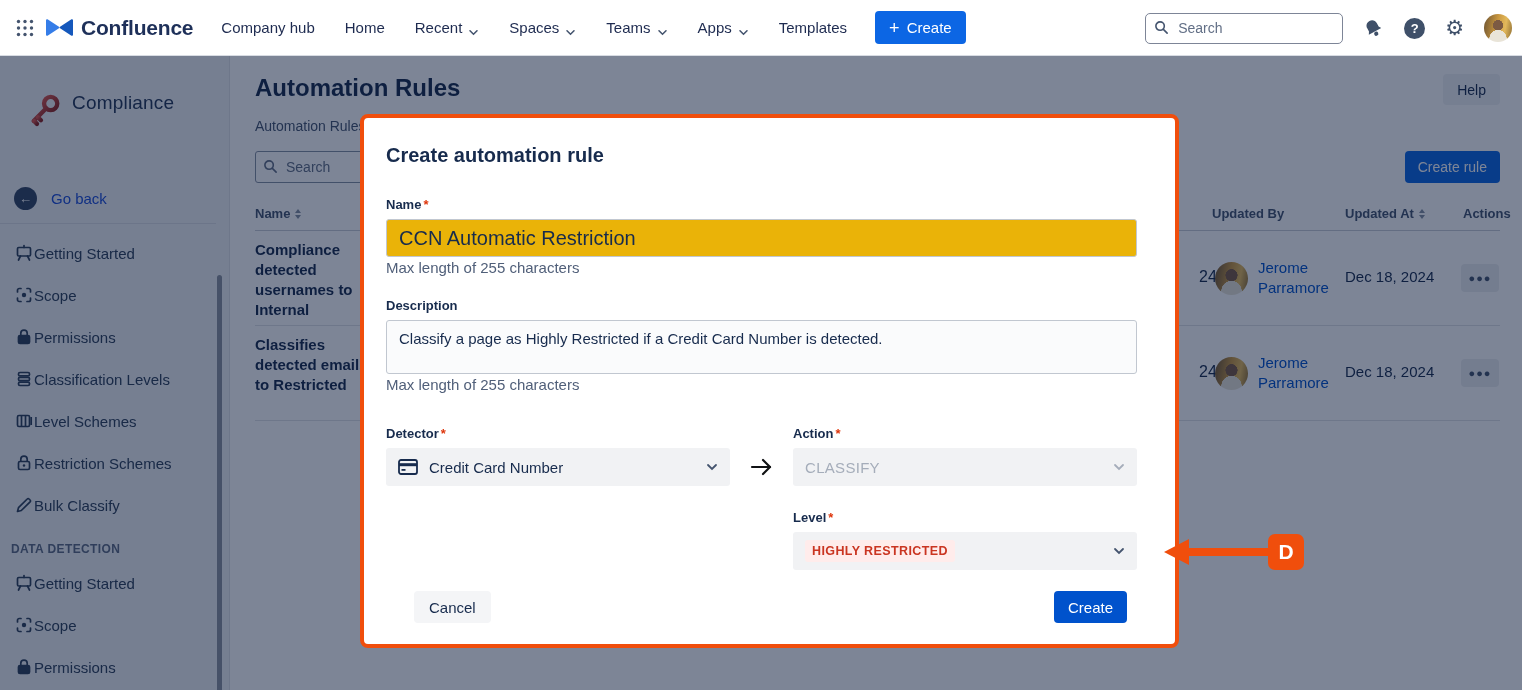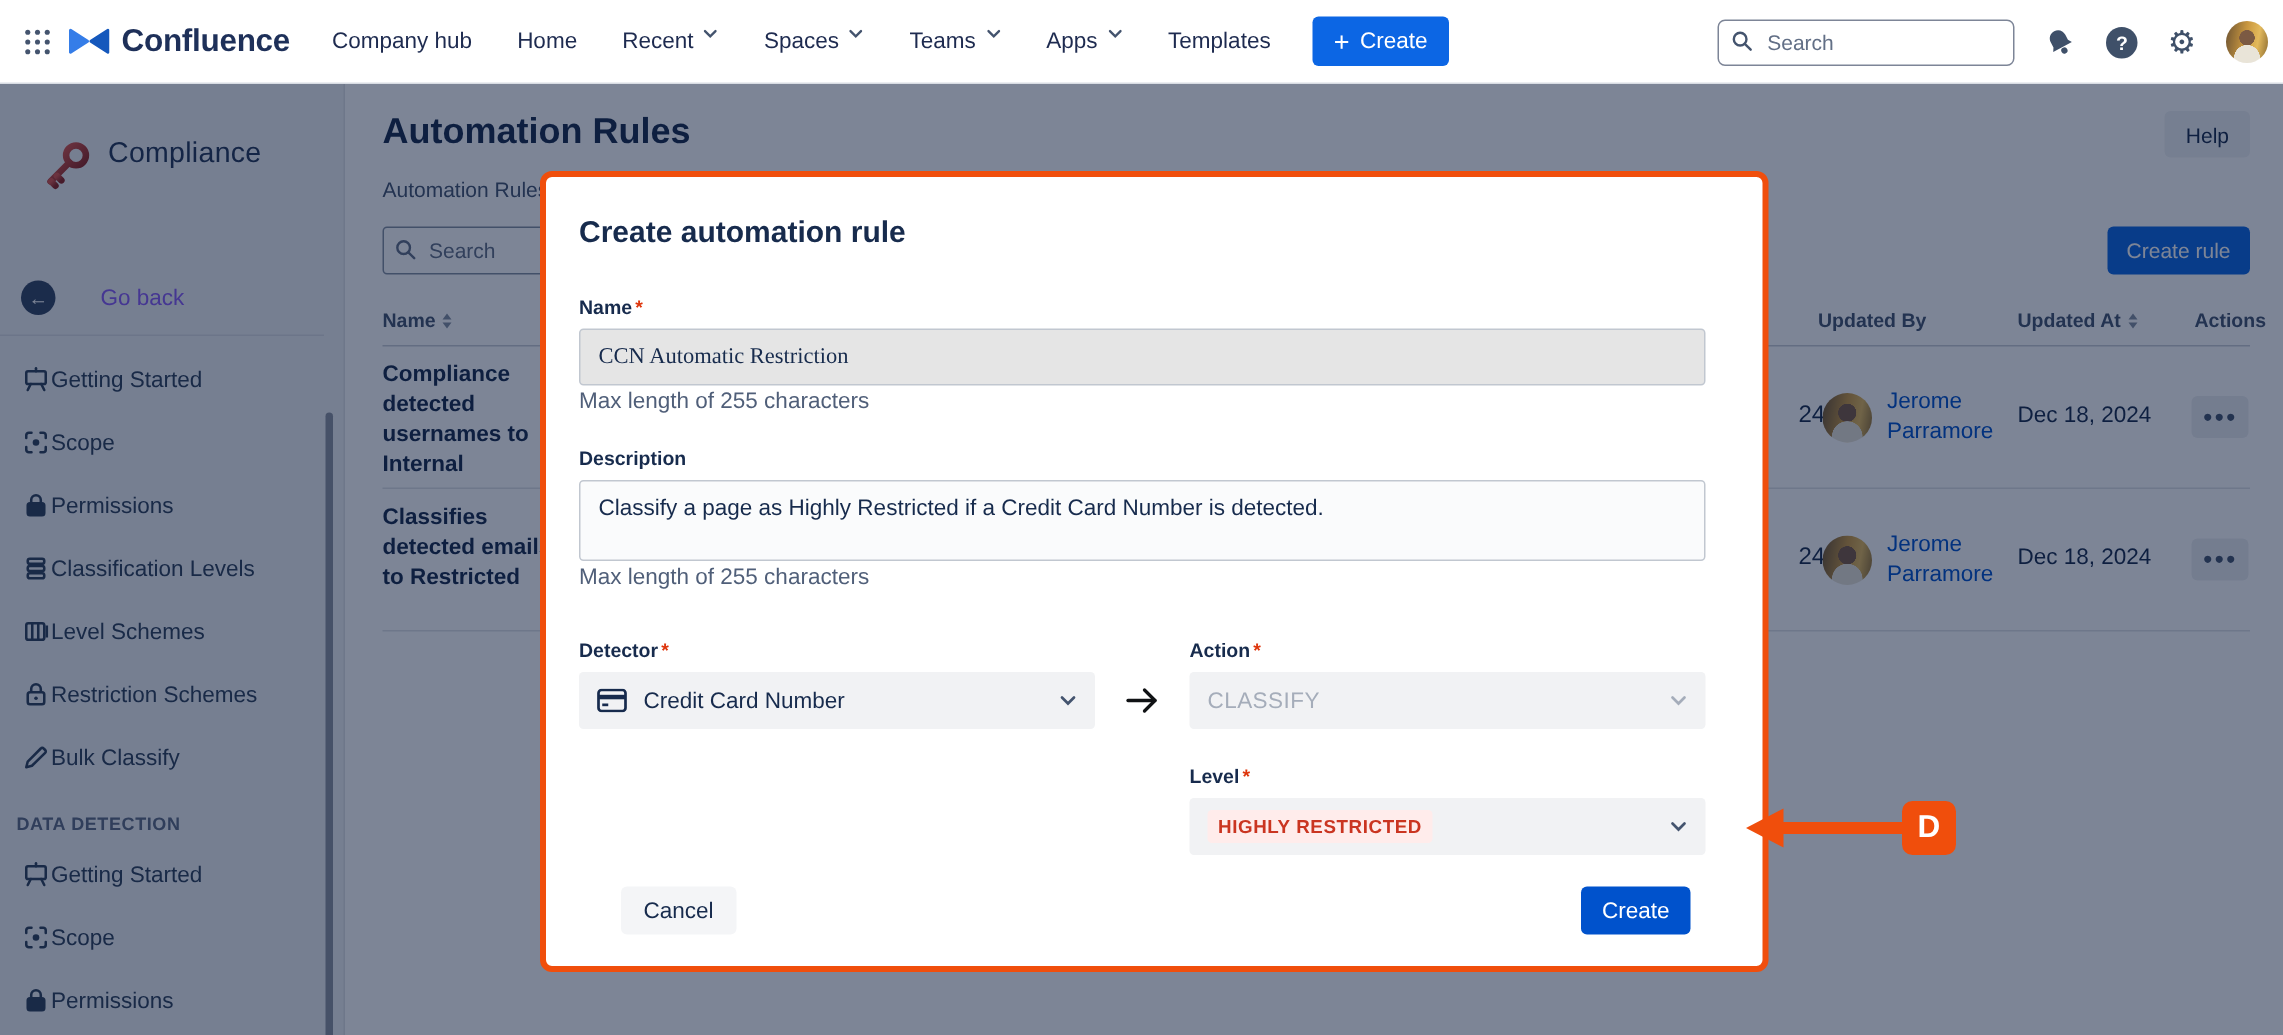--- a/index.html
+++ b/index.html
@@ -6,21 +6,21 @@
   body { font-family:"Liberation Sans", sans-serif; background:#fff; }
   #screen { position:relative; width:1522px; height:690px; overflow:hidden; background:#fff; }
 
   
   .navbar { position:absolute; left:0; top:0; width:1522px; height:56px; background:#fff;
     border-bottom:1px solid #D8DCE3; display:flex; align-items:center; z-index:20; }
   .appswitcher { margin-left:12px; width:26px; height:26px; display:flex; align-items:center; justify-content:center; border-radius:4px; cursor:pointer; }
   .brand { display:flex; align-items:center; margin-left:8px; gap:8px; cursor:pointer; }
   .brand-name { font-size:21px; font-weight:600; color:#1E3059; letter-spacing:-0.2px; }
   .nav-items { display:flex; align-items:center; margin-left:28px; gap:30px; }
-  .nav-item { display:flex; align-items:flex-start; gap:6px; font-size:15px; font-weight:500; color:#1E2B50; cursor:pointer; white-space:nowrap; }
+  .nav-item { display:flex; align-items:flex-end; gap:6px; font-size:15px; font-weight:500; color:#1E2B50; cursor:pointer; white-space:nowrap; }
   .btn-create-nav { margin-left:28px; height:33px; padding:0 14px; background:#0C66E4; border:none; border-radius:4px;
     color:#fff; font-size:15px; font-weight:500; display:flex; align-items:center; gap:7px; cursor:pointer; font-family:inherit; }
   .plus-glyph { font-size:18px; font-weight:400; line-height:1; }
   .nav-right { position:absolute; right:10px; top:0; height:56px; display:flex; align-items:center; gap:20px; }
   .nav-search-wrap { position:relative; }
   .nav-search { width:198px; height:31px; border:1px solid #7D8597; border-radius:5px; padding:0 8px 0 32px;
     font-size:14px; color:#172B4D; font-family:inherit; background:#fff; outline:none; }
   .nav-search::placeholder { color:#626F86; }
   .nav-search-icon { position:absolute; left:9px; top:7px; }
   .help-circle { width:21px; height:21px; border-radius:50%; background:#3F5069; color:#fff; font-size:13px; font-weight:700;
@@ -32,21 +32,21 @@
       radial-gradient(circle at 50% 40%, #7C5A43 0 23%, rgba(0,0,0,0) 24%),
       linear-gradient(100deg, #6B5232 0%, #C9973F 45%, #E3B95C 72%, #8A6A30 100%); }
   .avatar-nav { width:28px; height:28px; }
 
   
   .sidebar { position:absolute; left:0; top:56px; width:230px; height:634px; background:#F1F2F4; border-right:1px solid #DFE1E6; z-index:1; }
   .side-logo { position:absolute; left:28px; top:36px; display:flex; align-items:flex-start; gap:10px; }
   .side-logo-name { font-size:19px; color:#253858; letter-spacing:0.2px; }
   .goback { position:absolute; left:14px; top:131px; display:flex; align-items:center; gap:14px; cursor:pointer; }
   .goback-circle { width:23px; height:23px; border-radius:50%; background:#344563; color:#fff; display:flex; align-items:center; justify-content:center; font-size:13px; }
-  .goback-label { font-size:15px; font-weight:500; color:#8b5cf6;margin-left:16px; }
+  .goback-label { font-size:15px; font-weight:500; color:#1d4ed8; }
   .side-divider { position:absolute; left:0; top:167px; width:216px; height:1px; background:#DCDEE3; }
   .side-list { position:absolute; left:0; top:176px; width:216px; }
   .side-item { display:flex; align-items:center; gap:0; padding:11px 0 11px 14px; cursor:pointer; }
   .side-item span.lbl { font-size:15px; font-weight:500; color:#2E415B; }
   .side-section { padding:16px 0 6px 11px; font-size:12px; font-weight:700; letter-spacing:0.4px; color:#5E6C84; }
   .side-scrollthumb { position:absolute; left:217px; top:219px; width:5px; height:471px; background:#8C939F; border-radius:3px; }
 
   
   .main { position:absolute; left:231px; top:56px; width:1291px; height:634px; background:#fff; }
   .page-title { position:absolute; left:24px; top:18px; font-size:24px; font-weight:700; color:#172B4D; }
@@ -80,22 +80,22 @@
   
   .overlay { position:absolute; left:0; top:56px; width:1522px; height:634px; background:rgba(6,22,54,0.52); z-index:5; }
 
   
   .modal { position:absolute; left:360px; top:114px; width:819px; height:534px; background:#fff;
     border:4px solid #F04E0C; border-radius:8px; z-index:10; padding:26px 22px 24px 22px; }
   .modal-title { font-size:20px; font-weight:700; color:#172B4D; }
   .field { margin-top:30px; }
   .field-label { font-size:13px; font-weight:700; color:#172B4D; margin-bottom:7px; }
   .req { color:#DE350B; margin-left:2px; }
-  .text-input { width:751px; height:38px; border:1.5px solid #C1C7D0; border-radius:3px; background:#e5e5e5;
-    font-size:15px; color:#172B4D; padding:0 12px; font-family:Liberation Serif, serif; outline:none; }
+  .text-input { width:751px; height:38px; border:1.5px solid #C1C7D0; border-radius:3px; background:#eab308;
+    font-size:20px; color:#172B4D; padding:0 12px; font-family:Liberation Sans, sans-serif; outline:none; }
   .textarea-input { width:751px; height:54px; border:1.5px solid #C1C7D0; border-radius:3px; background:#FAFBFC;
     font-size:15px; color:#172B4D; padding:8px 12px; font-family:inherit; line-height:19px; }
   .helper { margin-top:2px; font-size:15px; color:#505F79; }
   .field-desc { margin-top:22px; }
   .fields-grid { margin-top:33px; display:grid; grid-template-columns:344px 63px 344px; }
   .grid-arrow { display:flex; align-items:flex-end; justify-content:center; padding-bottom:9px; }
   .select { height:38px; background:#F1F2F4; border-radius:3px; display:flex; align-items:center; padding:0 12px; cursor:pointer; }
   .select-value { font-size:15px; color:#172B4D; display:flex; align-items:center; gap:11px; flex:1; }
   .select-disabled { }
   .select-disabled .select-value { color:#A5ADBA; letter-spacing:0.3px; }

